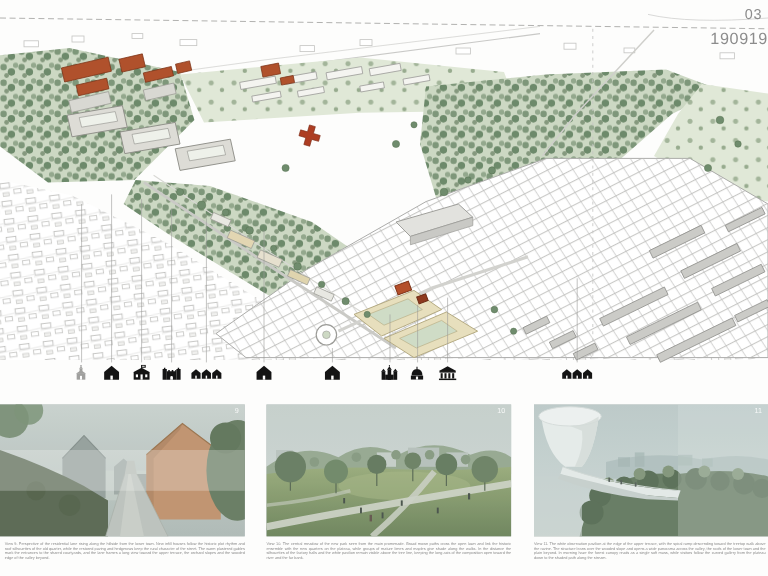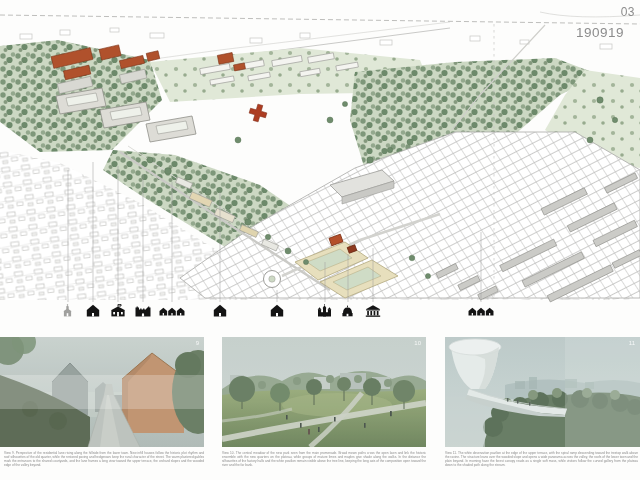--- a/index.html
+++ b/index.html
@@ -3,21 +3,21 @@
 <meta charset="utf-8">
 <style>
   html,body{margin:0;padding:0;background:#ffffff;}
   *{box-sizing:border-box;}
   .sheet{position:relative;width:640px;height:480px;background:#fdfdfc;overflow:hidden;
          font-family:"Liberation Sans",sans-serif;}
   svg{display:block;}
   .map{position:absolute;left:0;top:0;}
   .hdr{position:absolute;color:#8c8c8c;text-align:right;letter-spacing:.5px;line-height:1;}
   .hdr-03{right:5px;top:6px;font-size:12px;margin-left:20px;}
-  .hdr-code{right:16px;top:26px;font-size:13.5px;}
+  .hdr-code{right:0;top:26px;font-size:13.5px;}
   .icons-row{position:absolute;left:0;top:0;width:640px;height:335px;pointer-events:none;}
   .lmk{position:absolute;top:304px;height:13px;color:#141414;}
   .lmk.gray{color:#a0a09e;}
   figure.render{position:absolute;top:337px;height:110px;margin:0;padding:0;background:#b9c3c0;}
   .r1{left:0;width:204px;}
   .r2{left:222px;width:204px;}
   .r3{left:445px;width:195px;}
   figure.render svg{width:100%;height:100%;}
   .corner{position:absolute;top:3px;right:5px;font-size:6px;color:rgba(255,255,255,.85);}
   .cap{position:absolute;top:451px;margin:0;font-size:3.2px;line-height:1.3;color:#8a8a8a;

